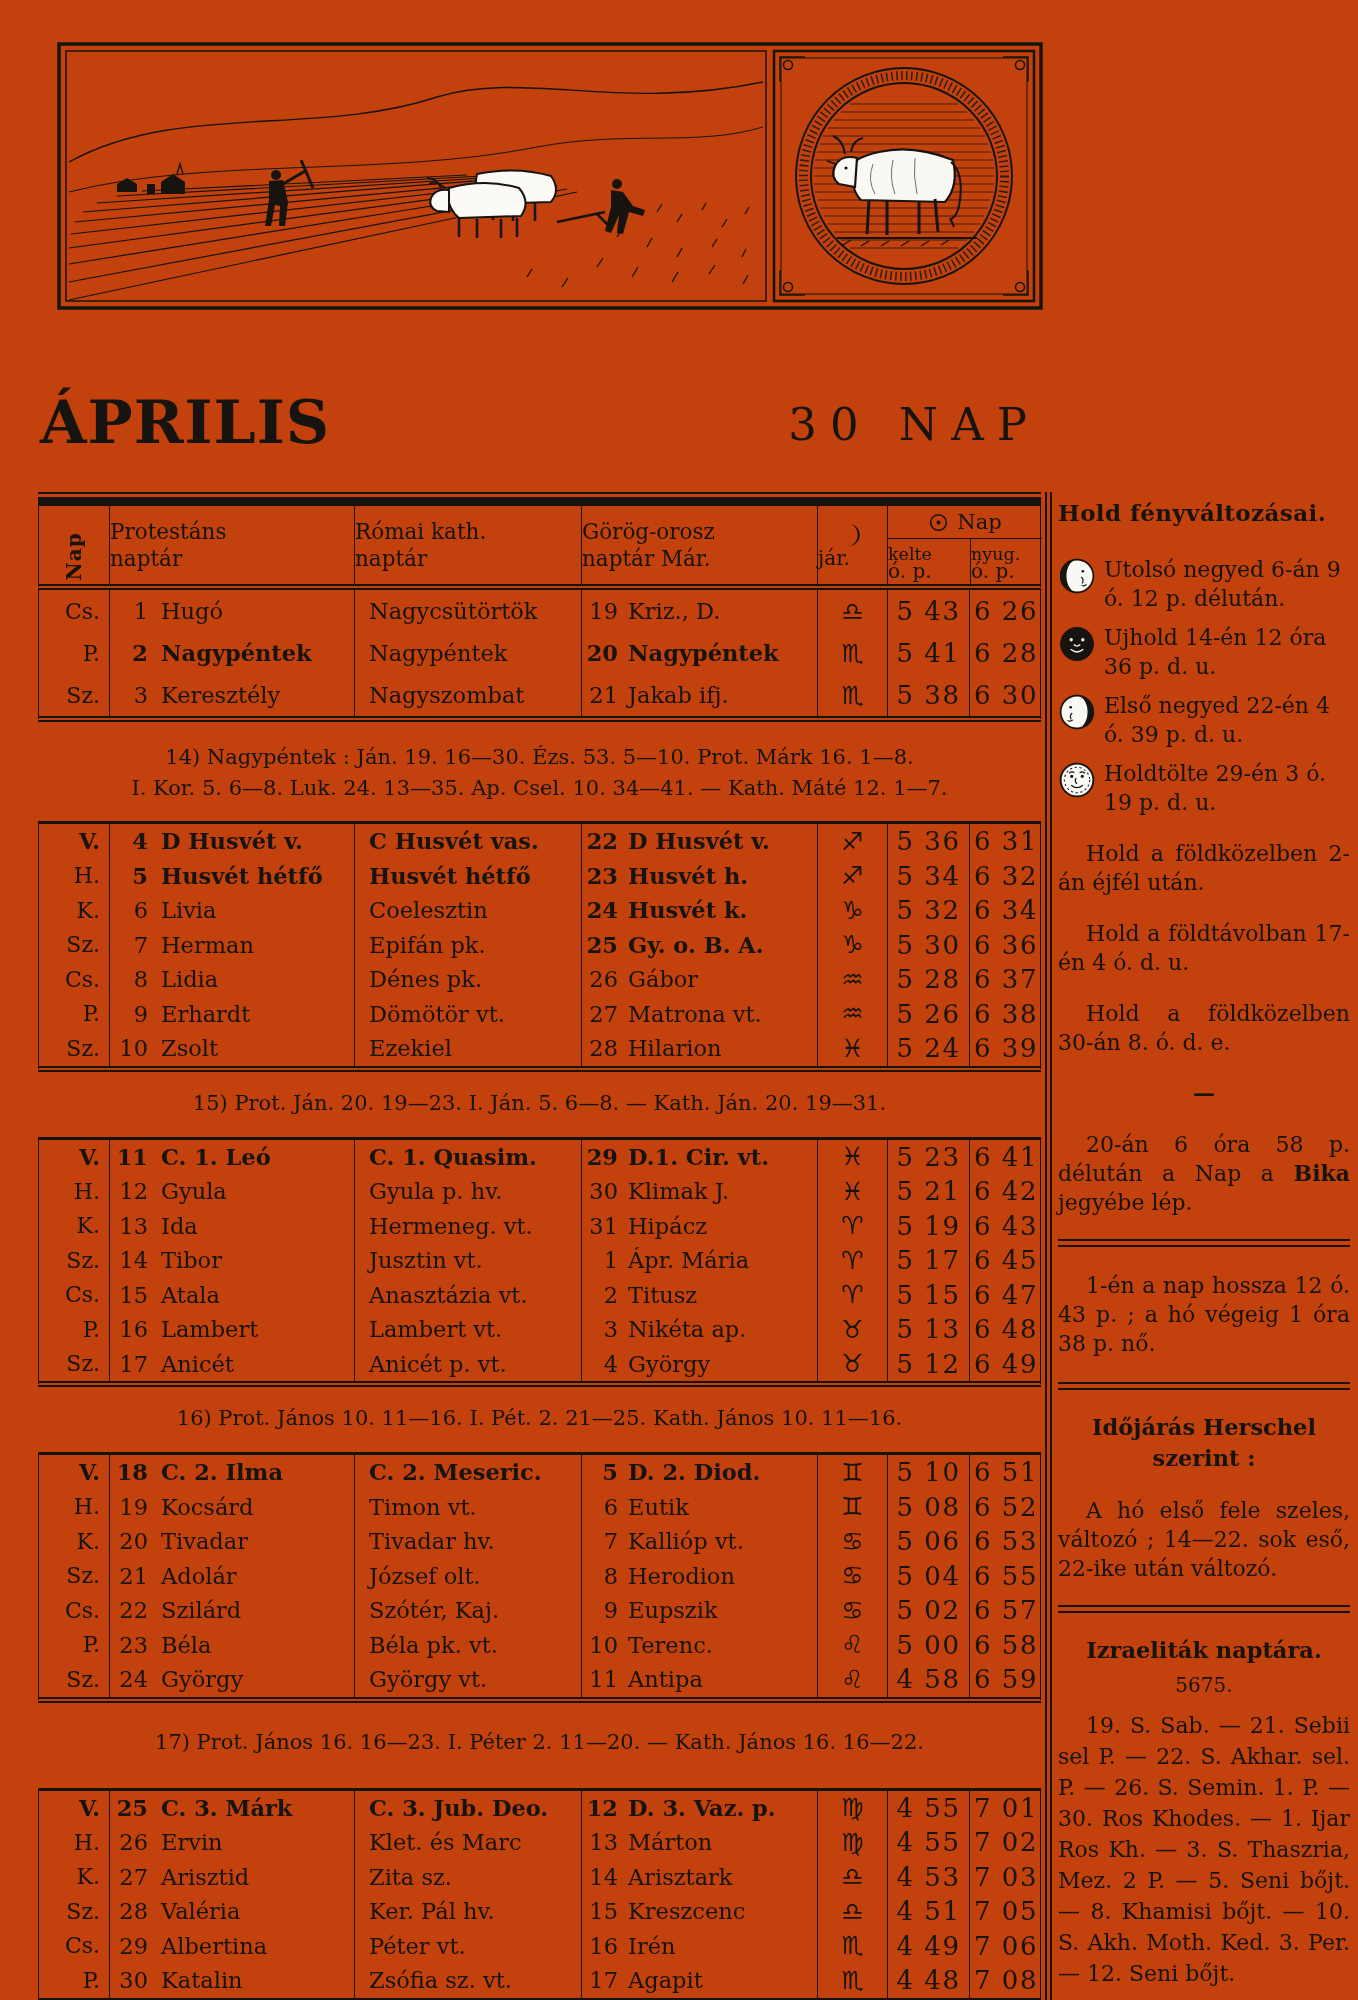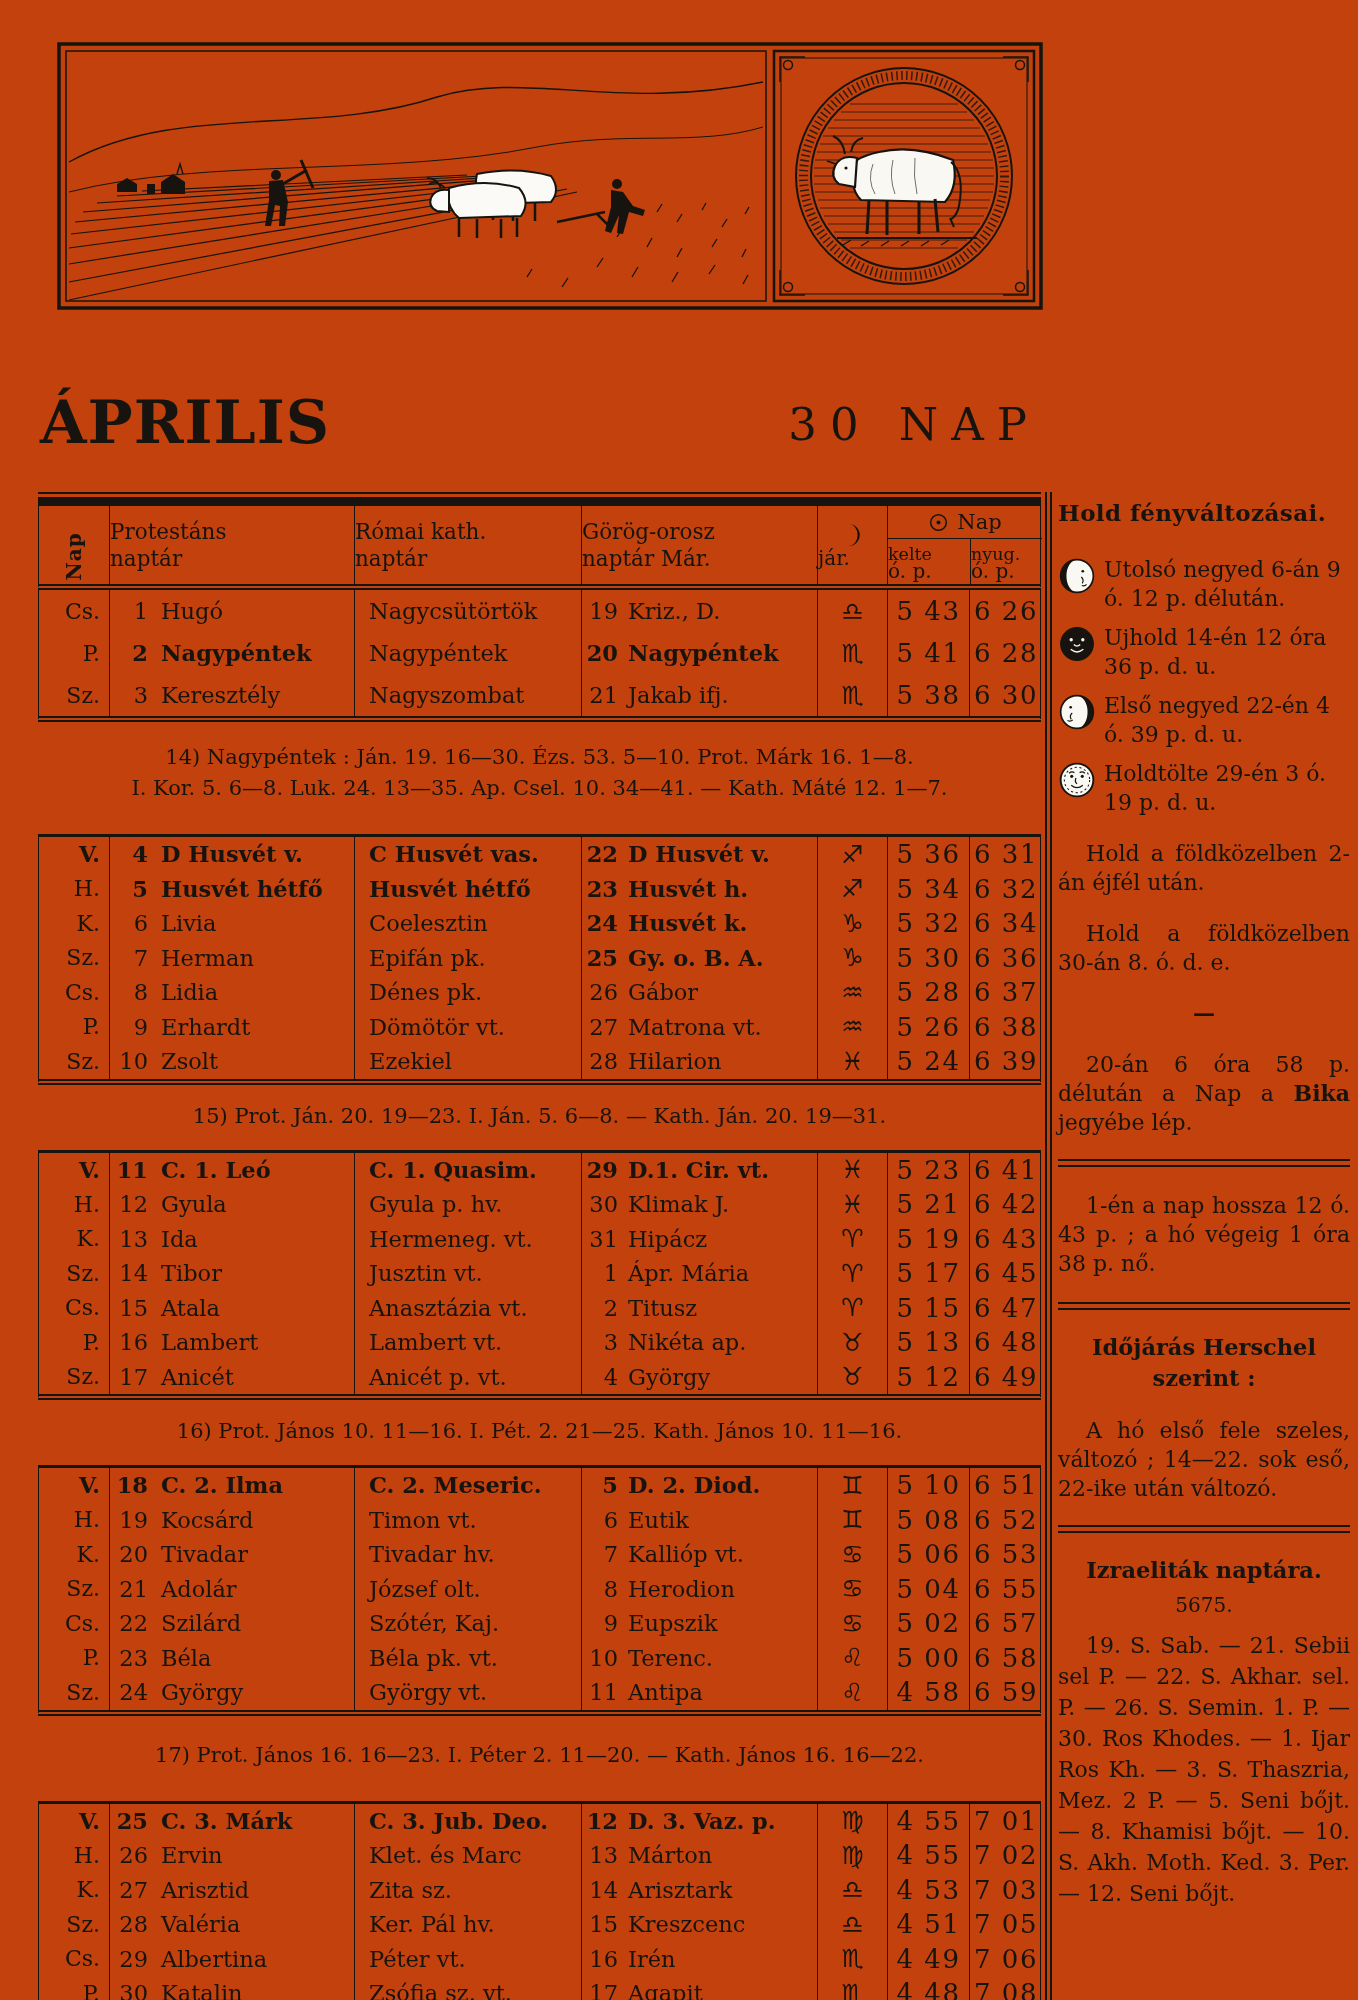--- a/index.html
+++ b/index.html
@@ -45,21 +45,21 @@
   .cp{padding-left:4px}
   .cr{padding-left:14px}
   .cg{padding-left:4px}
   .num{display:inline-block;width:34px;text-align:right;margin-right:13px;flex:none}
   .cg .num{width:32px;margin-right:10px}
   .cz{justify-content:center;font-family:"DejaVu Sans",sans-serif;font-size:25px}
   .ct{justify-content:center;font-size:26px;letter-spacing:1.5px}
   .b{font-weight:bold}
   .sun-row .cd{font-weight:bold}
   .wk-note{font-size:21px;line-height:31px;text-align:center;padding:16px 2px 18px}
-  .week-block:nth-of-type(1) .wk-note{padding:20px 0 30px}
+  .week-block:nth-of-type(1) .wk-note{padding:20px 0 17px}
   .week-block:nth-of-type(4) .wk-note{padding:24px 0 30px}
   
   .vrule{position:absolute;left:1045px;top:492px;height:1508px;width:3px;
          border-left:2px solid #17140f;border-right:2px solid #17140f}
   
   .sidebar{position:absolute;left:1058px;top:496px;width:292px;font-size:22px;line-height:29px}
   .sb-title{font-weight:bold;font-size:23px;margin:2px 0 28px;letter-spacing:.4px}
   .phase{display:flex;gap:2px;margin-bottom:10px}
   .phase-icon{flex:none;width:44px;padding-top:2px}
   .phase-text{flex:1}
@@ -773,20 +773,21 @@
               <circle cx="18" cy="18" r="12" fill="none" stroke="#17140f" stroke-width="1" stroke-dasharray="2 2.5"></circle>
               <circle cx="13" cy="14.5" r="1.5" fill="#17140f"></circle>
               <circle cx="23" cy="14.5" r="1.5" fill="#17140f"></circle>
               <path d="M10.5,11.5 q2.5,-2 5,-0.5 M20.5,11 q2.5,-1.5 5,0.5 M17,16 q-1.5,3.5 1,5.5 M12.5,23 q5.5,4.5 11,0" fill="none" stroke="#17140f" stroke-width="1.2"></path>
             </svg></span>
           <span class="phase-text">Holdtölte 29-én 3 ó. 19 p. d. u.</span>
         </div>
       </div>
 
     <div class="sb-p">Hold a földközelben 2-án éjfél után.</div>
+    <div class="sb-p">Hold a földtávolban 17-én 4 ó. d. u.</div>
     <div class="sb-p">Hold a földközelben 30-án 8. ó. d. e.</div>
     <div class="sb-dash">—</div>
 
     <div class="sb-p sun-entry"><span>20-án 6 óra 58 p. délután a Nap a </span><b>Bika</b><span> jegyébe lép.</span></div>
 
     <div class="hr2"></div>
 
     <div class="sb-p daylen">1-én a nap hossza 12 ó. 43 p. ; a hó végeig 1 óra 38 p. nő.</div>
 
     <div class="hr2"></div>

